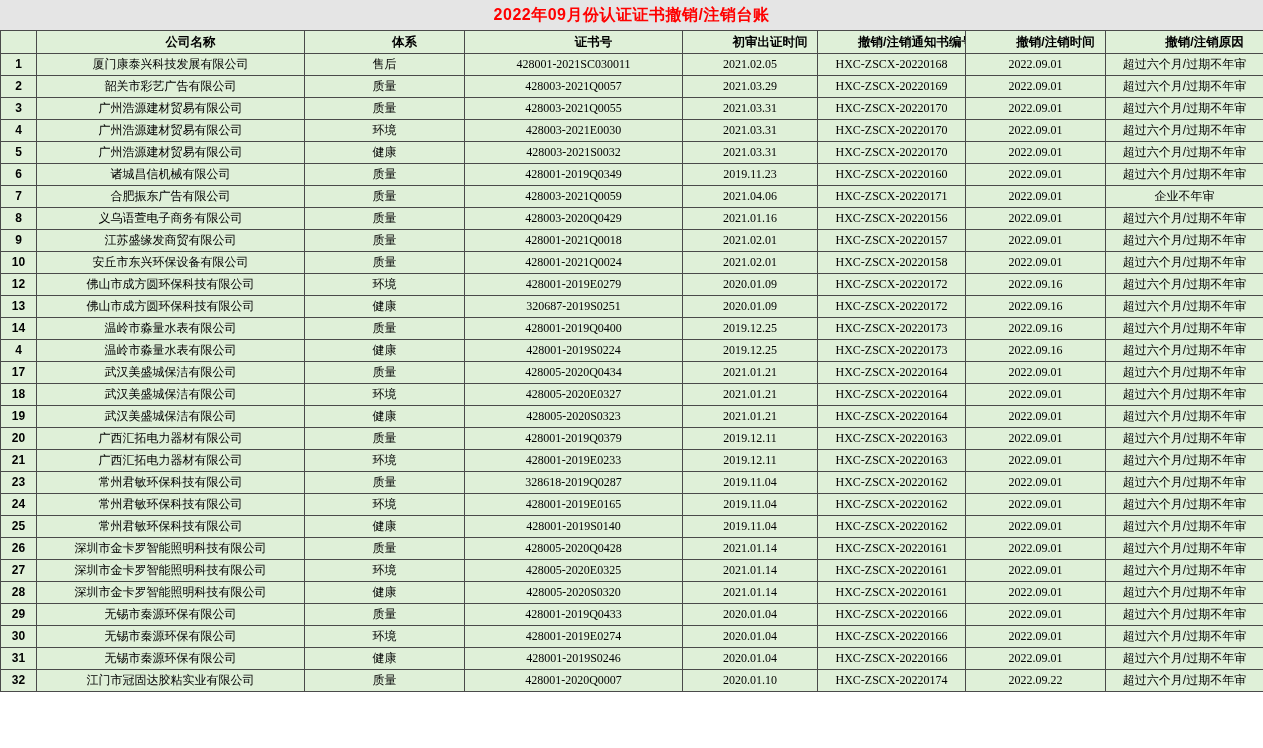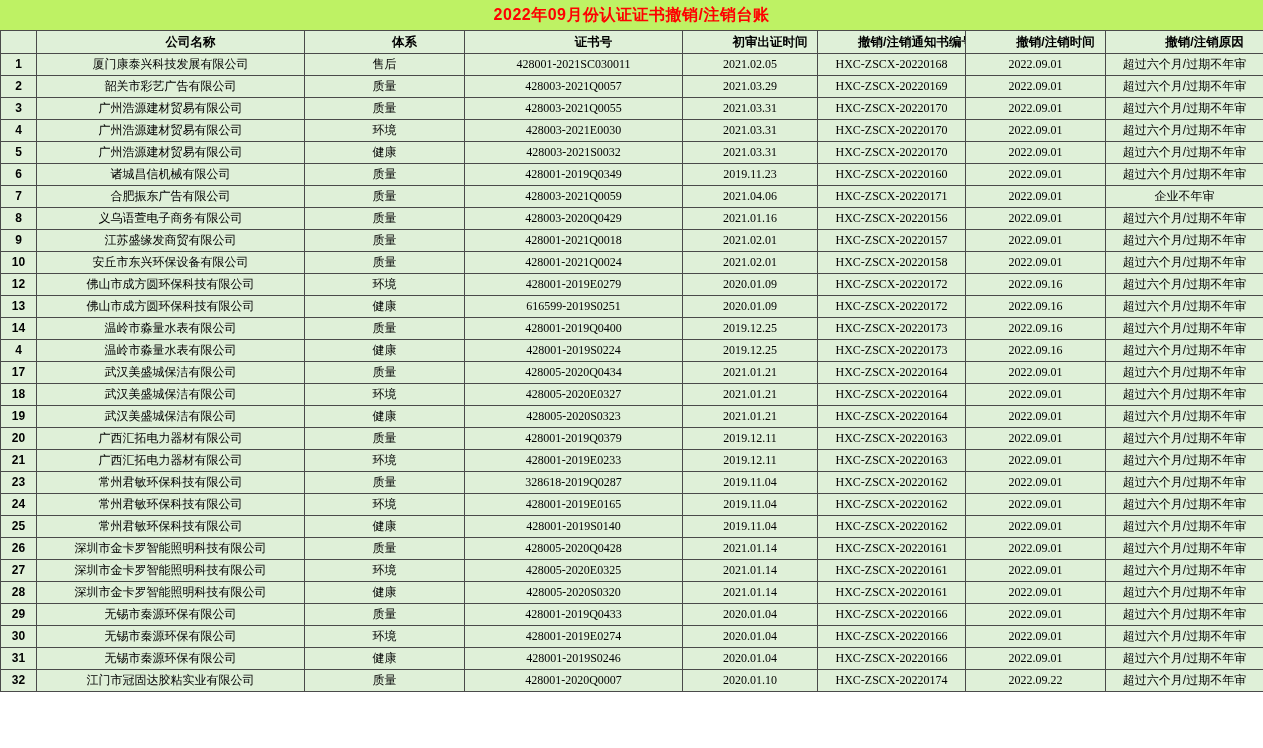--- a/index.html
+++ b/index.html
@@ -13,21 +13,21 @@
   }
   .sheet {
     width: 1263px;
     box-sizing: border-box;
   }
   .title-bar {
     height: 30px;
     display: flex;
     align-items: center;
     justify-content: center;
-    background: #bef264;
+    background: #e5e5e5;
   }
   .title-text {
     color: #ff0000;
     font-size: 16px;
     font-weight: bold;
     letter-spacing: 0.5px;
     font-family: "Liberation Sans", "DejaVu Sans", sans-serif;
   }
   table.ledger {
     border-collapse: collapse;
@@ -219,21 +219,21 @@
           <td class="col-cert">428001-2019E0279</td>
           <td class="col-date">2020.01.09</td>
           <td class="col-notice">HXC-ZSCX-20220172</td>
           <td class="col-rdate">2022.09.16</td>
           <td class="col-reason">超过六个月/过期不年审</td>
         </tr>
         <tr>
           <td class="col-idx">13</td>
           <td class="col-company">佛山市成方圆环保科技有限公司</td>
           <td class="col-system">健康</td>
-          <td class="col-cert">616599-2019S0251</td>
+          <td class="col-cert">320687-2019S0251</td>
           <td class="col-date">2020.01.09</td>
           <td class="col-notice">HXC-ZSCX-20220172</td>
           <td class="col-rdate">2022.09.16</td>
           <td class="col-reason">超过六个月/过期不年审</td>
         </tr>
         <tr>
           <td class="col-idx">14</td>
           <td class="col-company">温岭市淼量水表有限公司</td>
           <td class="col-system">质量</td>
           <td class="col-cert">428001-2019Q0400</td>

